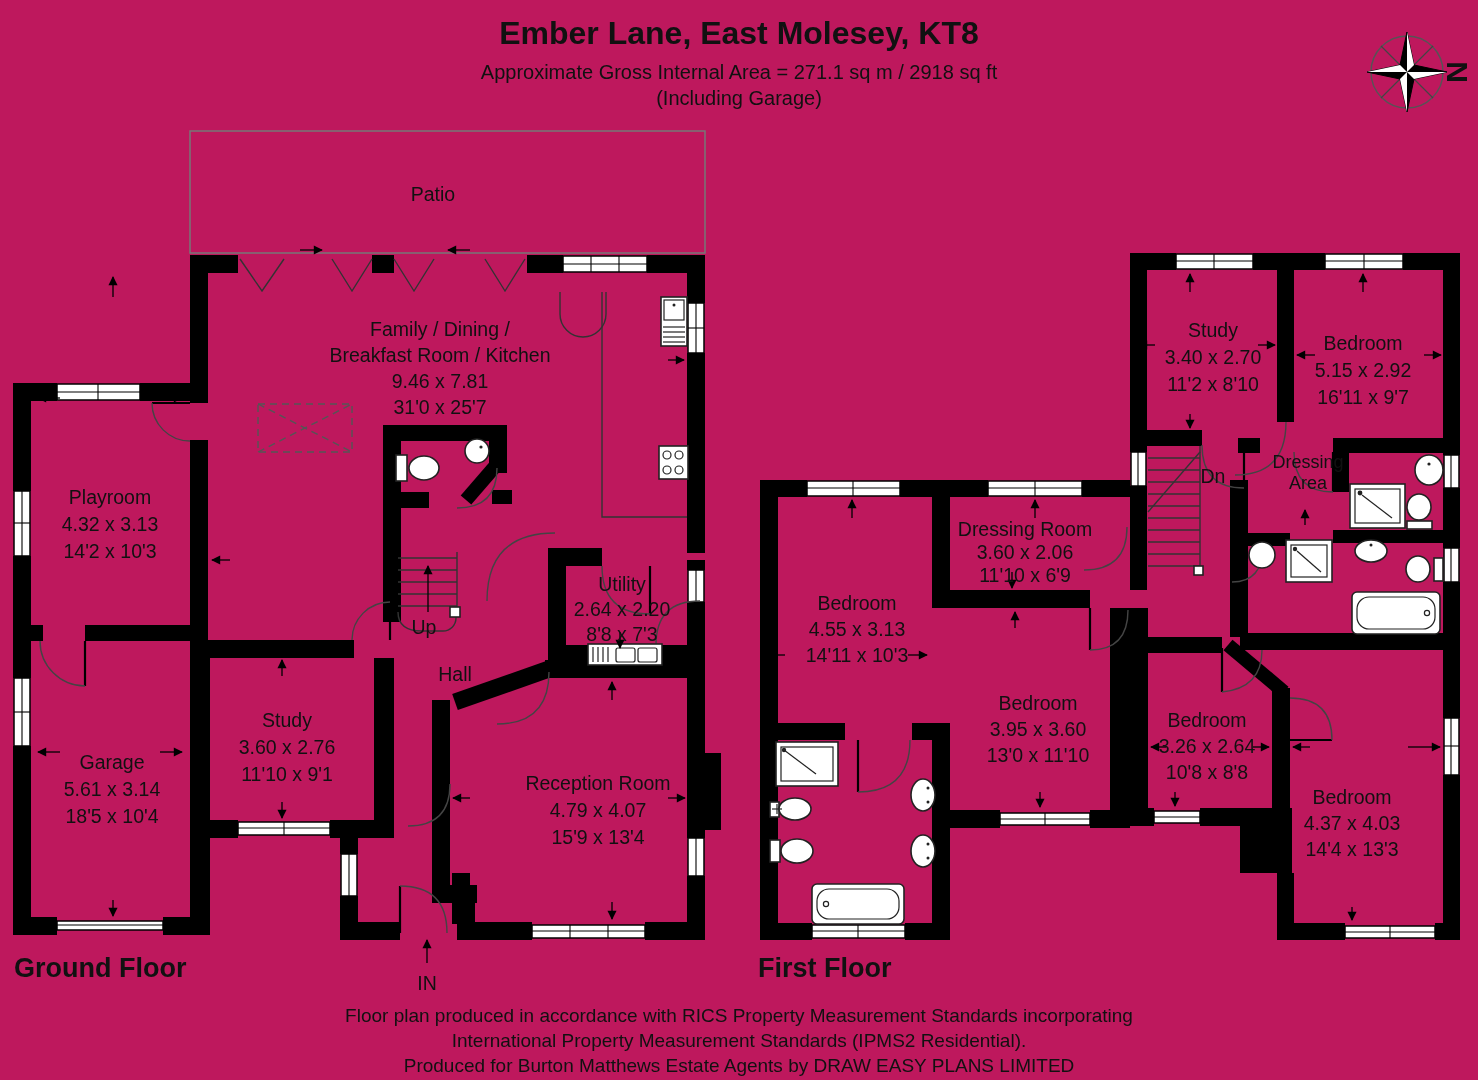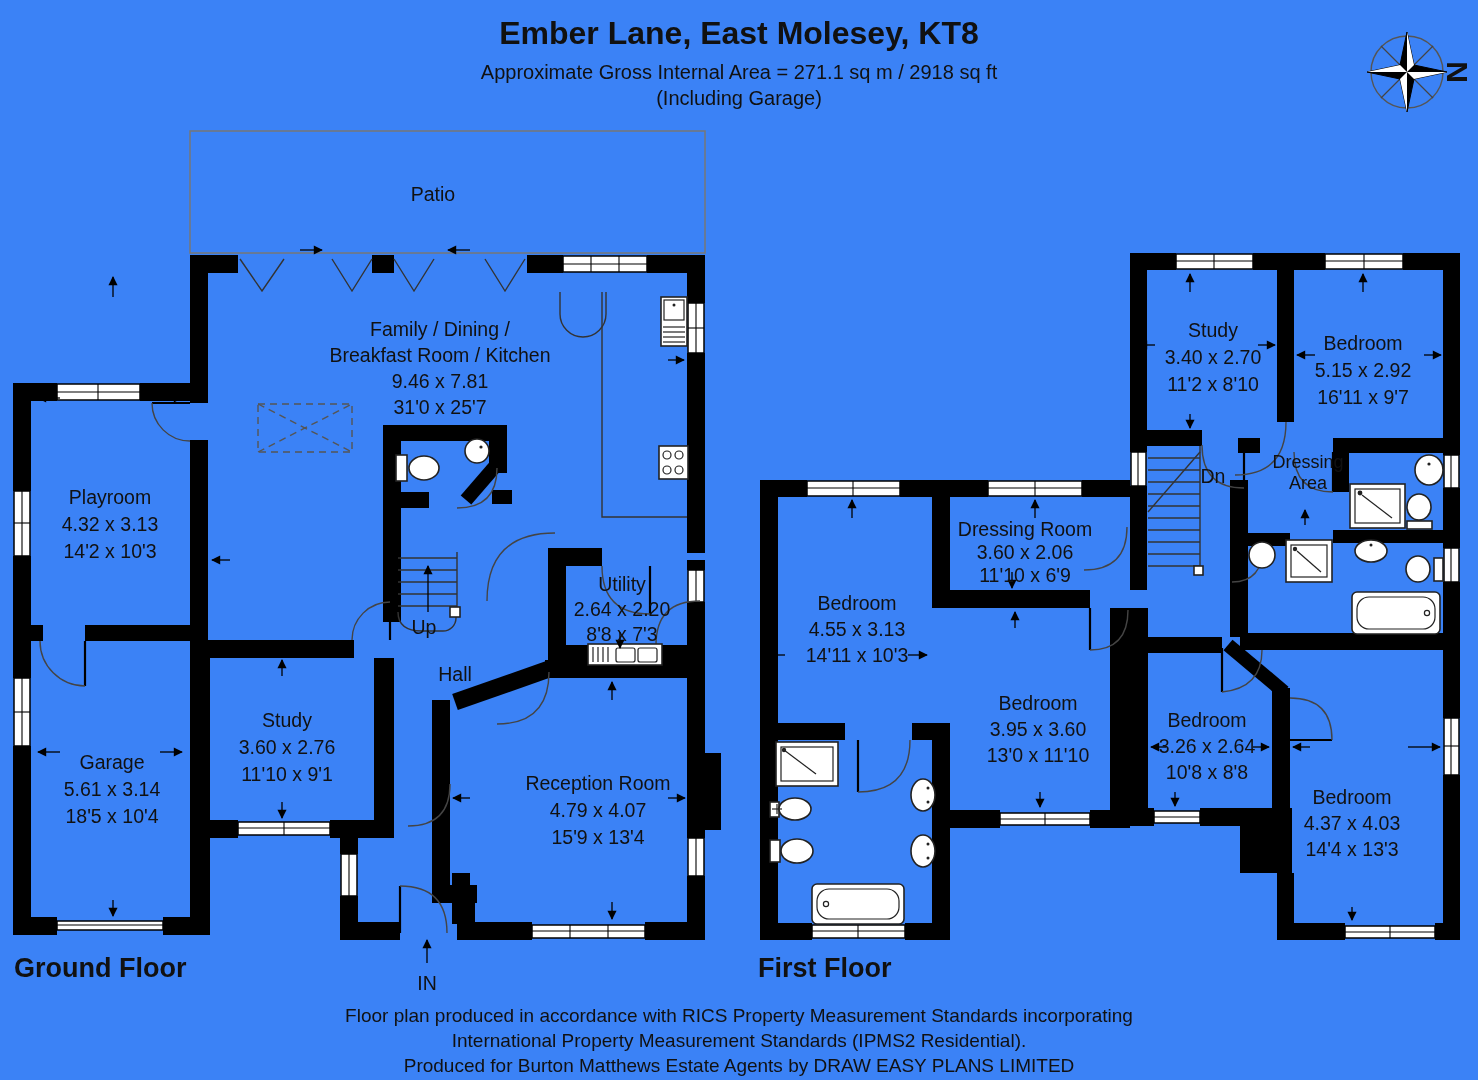--- a/index.html
+++ b/index.html
@@ -1,16 +1,16 @@
 <!DOCTYPE html>
 <html><head>
 <meta charset="utf-8">
 <style>
   html,body{margin:0;padding:0;background:#fff;}
-  .page{width:1478px;height:1080px;position:relative;background:#3b82f6;overflow:hidden;}
+  .page{width:1478px;height:1080px;position:relative;background:#be185d;overflow:hidden;}
   svg{display:block;}
   text{font-family:"Liberation Sans","DejaVu Sans",sans-serif;fill:#111;}
   .title{font-size:32px;font-weight:bold;text-anchor:middle;}
   .sub{font-size:20px;text-anchor:middle;}
   .room{font-size:19.5px;text-anchor:middle;}
   .small{font-size:18px;text-anchor:middle;}
   .big{font-size:27px;font-weight:bold;text-anchor:start;}
   .foot{font-size:19px;text-anchor:middle;}
   .wall{fill:#000;stroke:none;}
   .dwall{stroke:#000;stroke-width:17;fill:none;}

